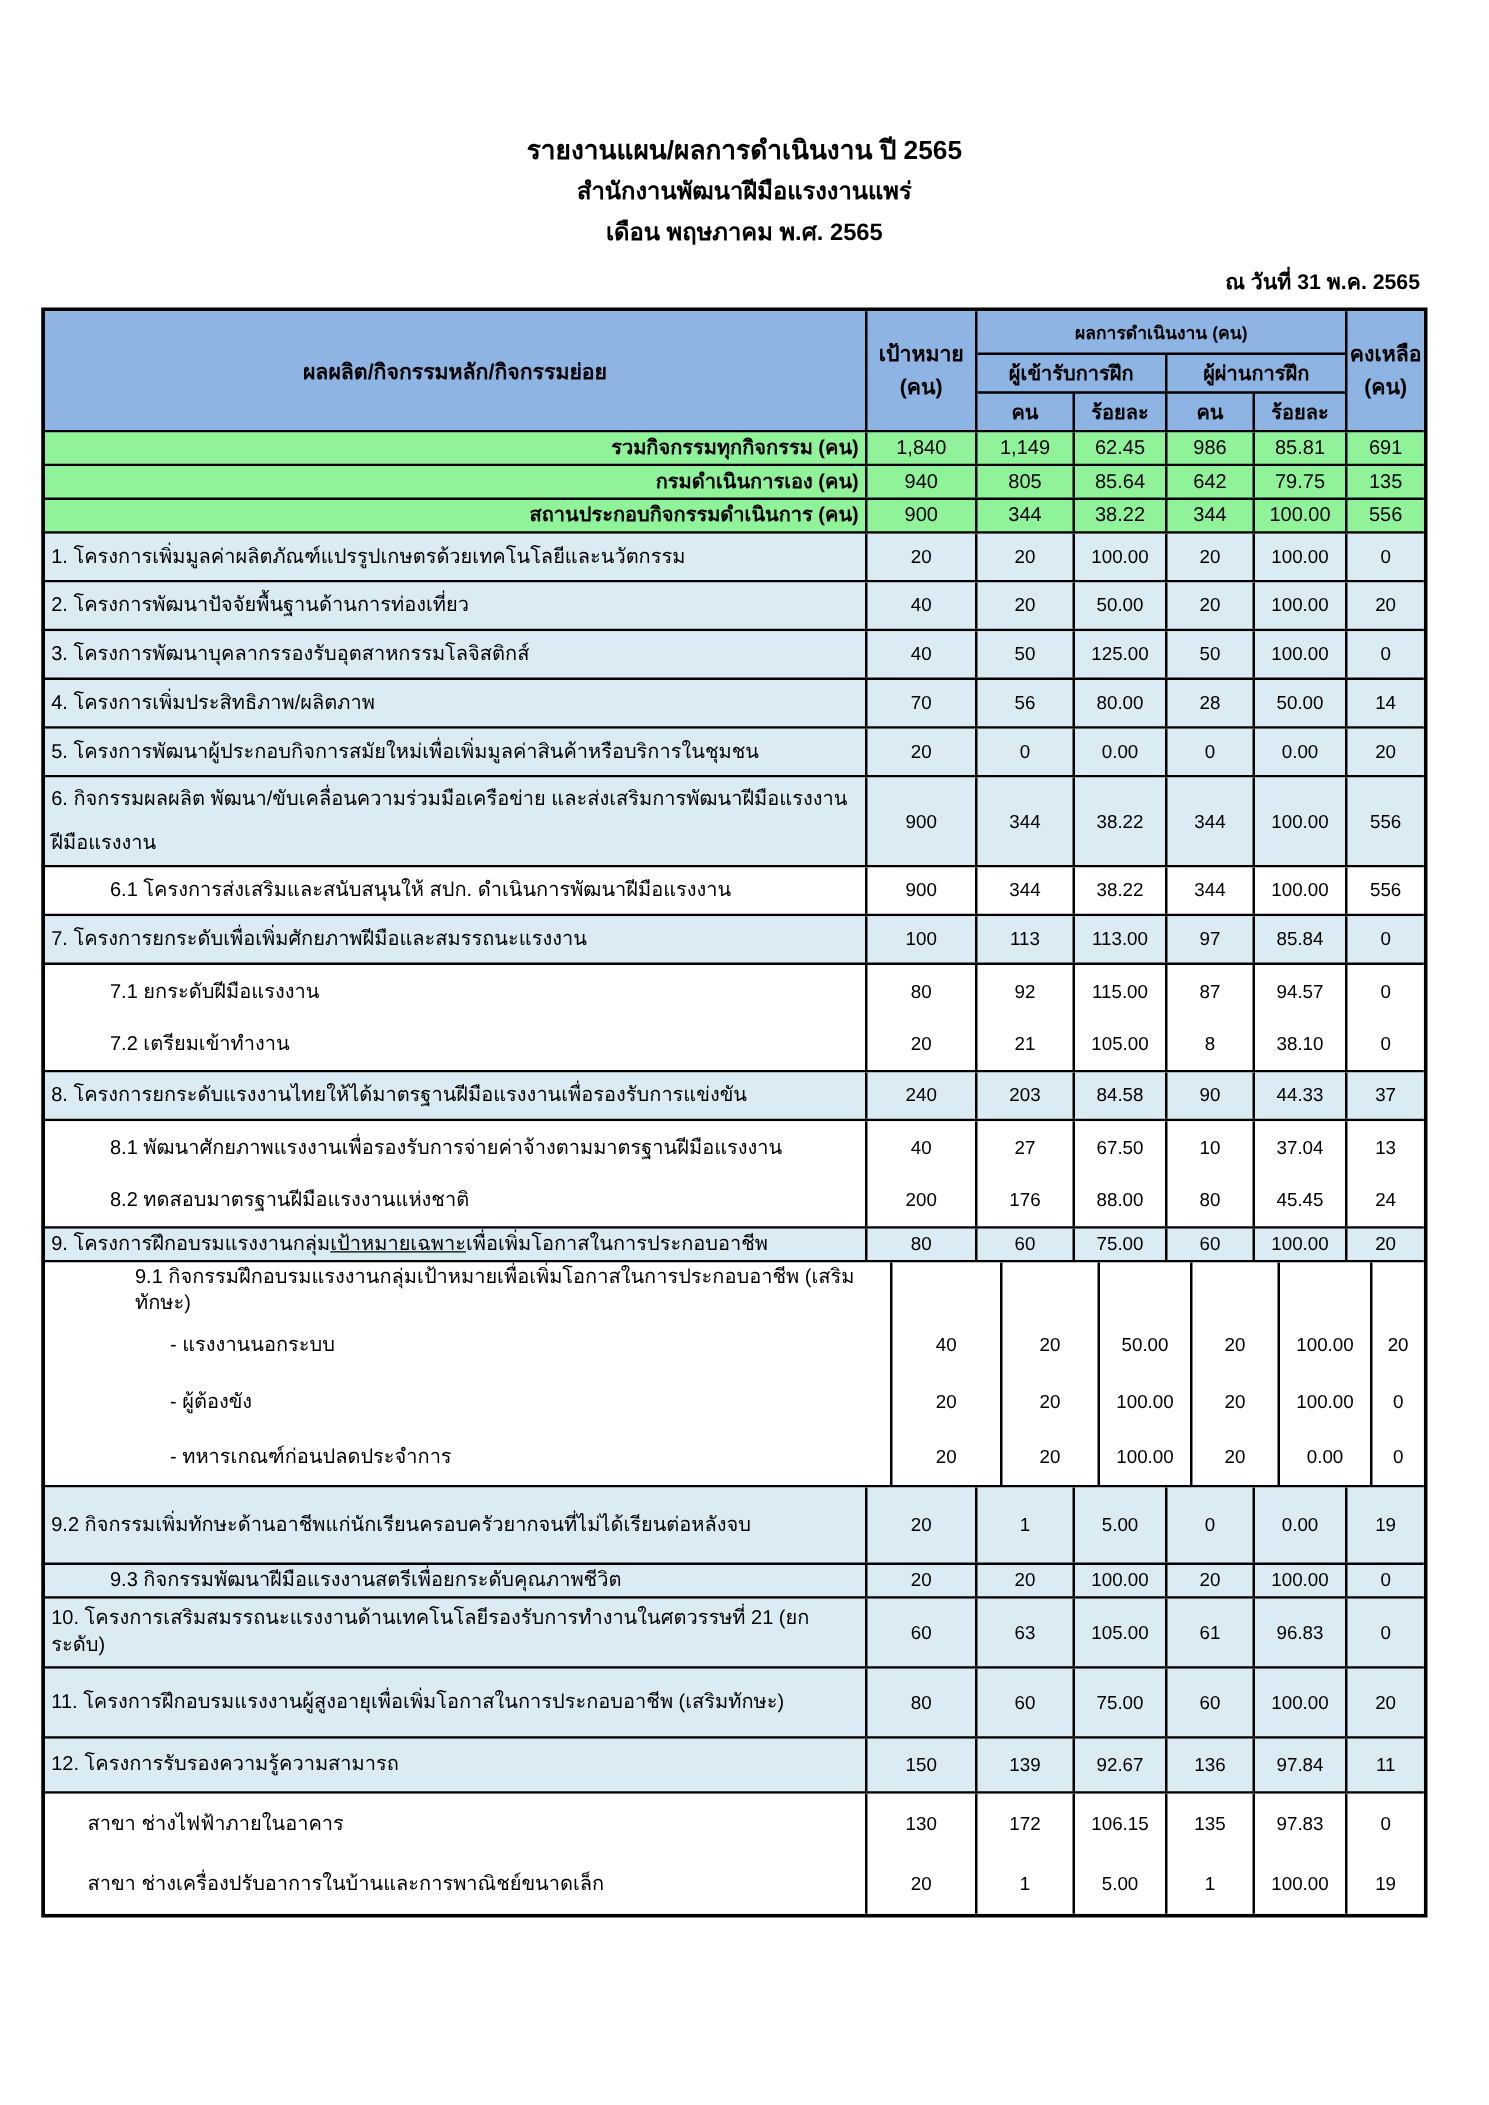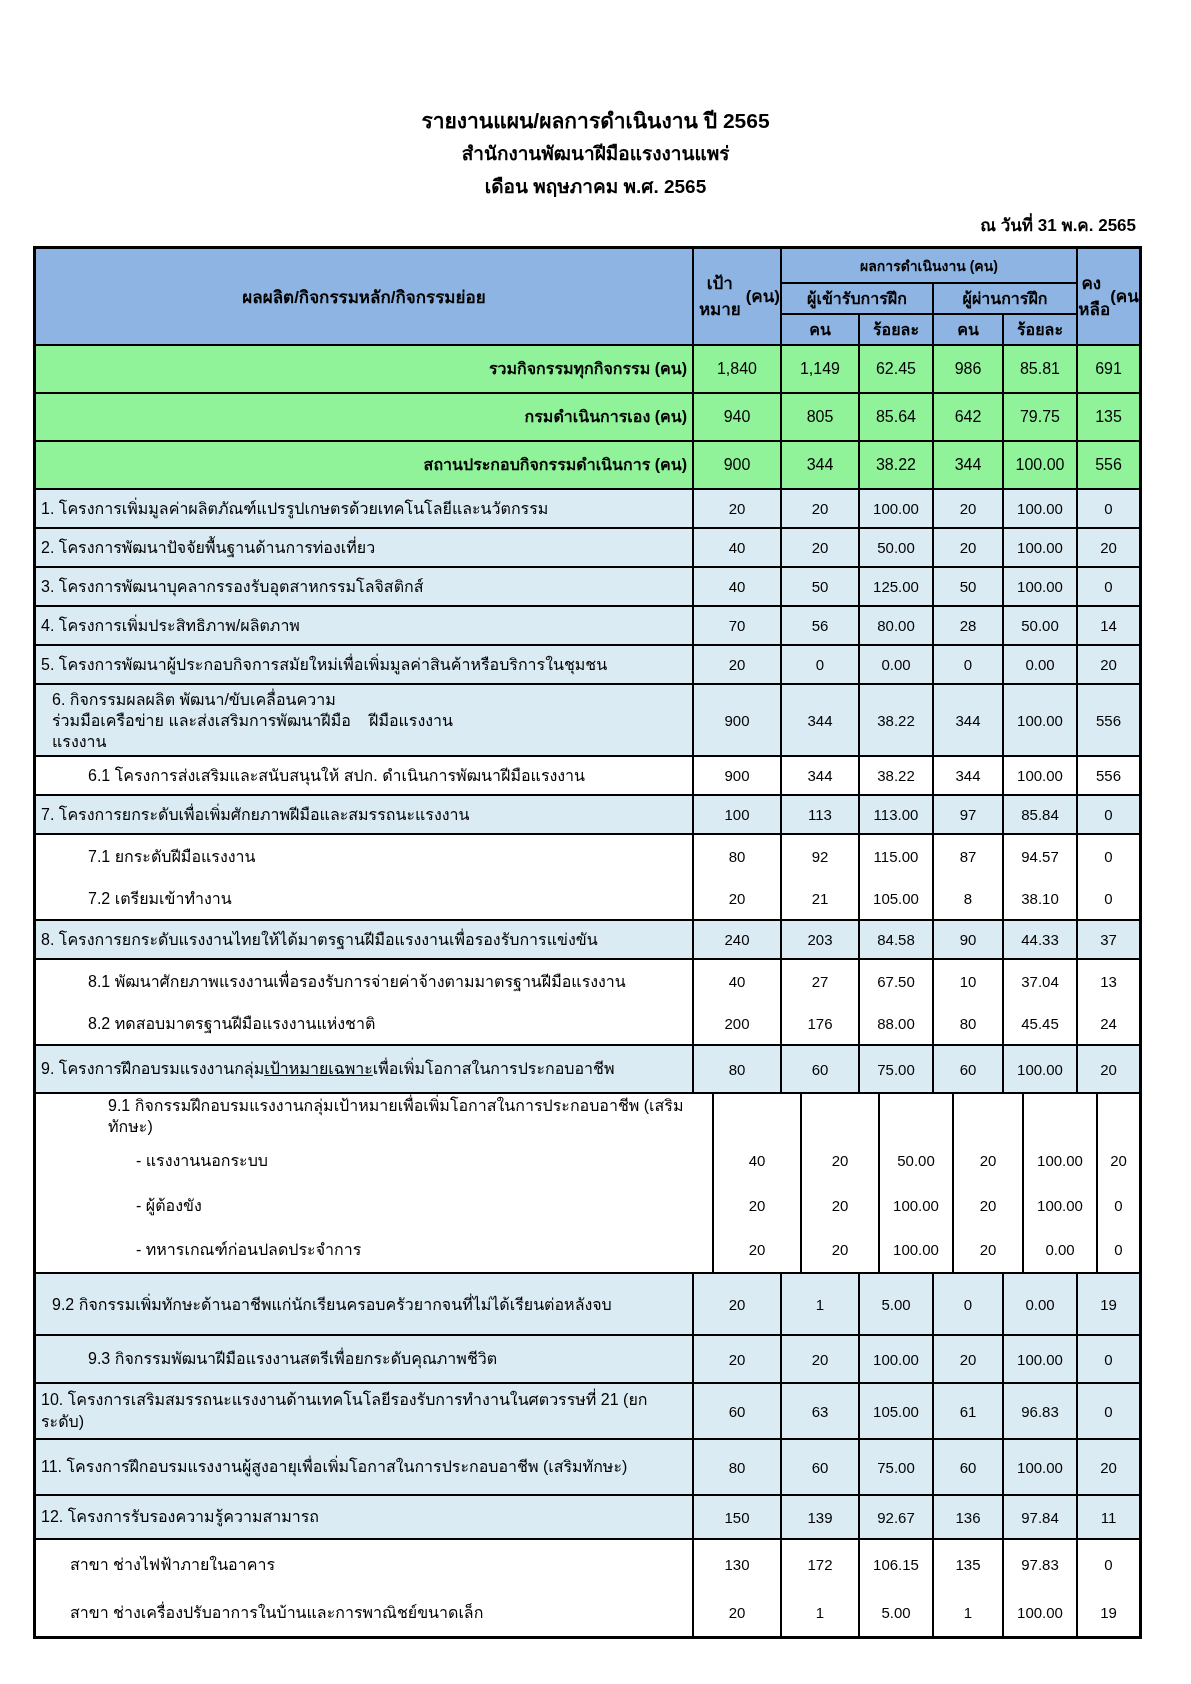--- a/index.html
+++ b/index.html
@@ -25,47 +25,47 @@
   .c6{flex:1 1 auto;}
   .v{justify-content:center;font-size:15px;text-align:center;}
   .lab{padding:2px 5px;font-size:16px;line-height:22px;}
   .lab-r{justify-content:flex-end;text-align:right;font-weight:600;}
   .ind{padding-left:52px;}
   .ind2{padding-left:80px;}
   .ind3{padding-left:34px;}
   .bg-green{background:#90F39A;}
   .bg-blue{background:#DAEBF3;}
   .bg-white{background:#ffffff;}
-  .h39{height:39px;}.h40{height:48px;}.h44{height:44px;}.h56{height:56px;}
+  .h39{height:39px;}.h40{height:27px;}.h44{height:44px;}.h56{height:56px;}
   .h62{height:62px;}.h72{height:72px;}.h86{height:86px;}.h96{height:96px;}.h180{height:180px;padding-left:20px;}
   .gv{font-size:16px;}
   .u{text-decoration:underline;}
   
   .thead{height:97px;background:#8DB4E2;font-weight:700;}
   .thead .hc{justify-content:center;text-align:center;font-size:17px;}
-  .hcol{flex-direction:row;justify-content:center;line-height:26px;}
+  .hcol{flex-direction:column;justify-content:center;line-height:26px;}
   .midcol{flex-direction:column;align-items:stretch;padding:0;}
   .mrow{display:flex;align-items:stretch;}
   .m1{height:33px;display:flex;align-items:center;justify-content:center;border-bottom:2px solid #000;font-size:14px;}
   .m2{height:29px;border-bottom:2px solid #000;}
   .m3{flex:1;}
   .m2 .tc,.m3 .tc{justify-content:center;font-size:16px;}
   .m2 .ma{flex:0 0 152px;}
   .m2 .mb{flex:1;}
   .m3 .n2{flex:0 0 78px;}
   .m3 .n3{flex:0 0 74px;}
   .m3 .n4{flex:0 0 70px;}
   .m3 .n5{flex:1;}
   
   .stack{flex-direction:column;align-items:stretch;padding:0;}
   .stack .line{flex:1;display:flex;align-items:center;font-size:16px;line-height:21px;}
   .stack .line.c{justify-content:center;font-size:15px;}
   .lh54{flex:0 0 54px;}
   .lh42{flex:0 0 42px;}
-  .lab2{align-items:stretch;padding:11px;}
+  .lab2{flex-direction:column;align-items:stretch;padding:0;}
   .lab2 .line{flex:1;display:flex;align-items:center;font-size:16px;line-height:21px;padding:0 5px;}
 </style>
 </head>
 <body>
 
 <div class="page">
 
   <div class="titles">
     <div class="t1">รายงานแผน/ผลการดำเนินงาน ปี 2565</div>
     <div class="t2">สำนักงานพัฒนาฝีมือแรงงานแพร่</div>

